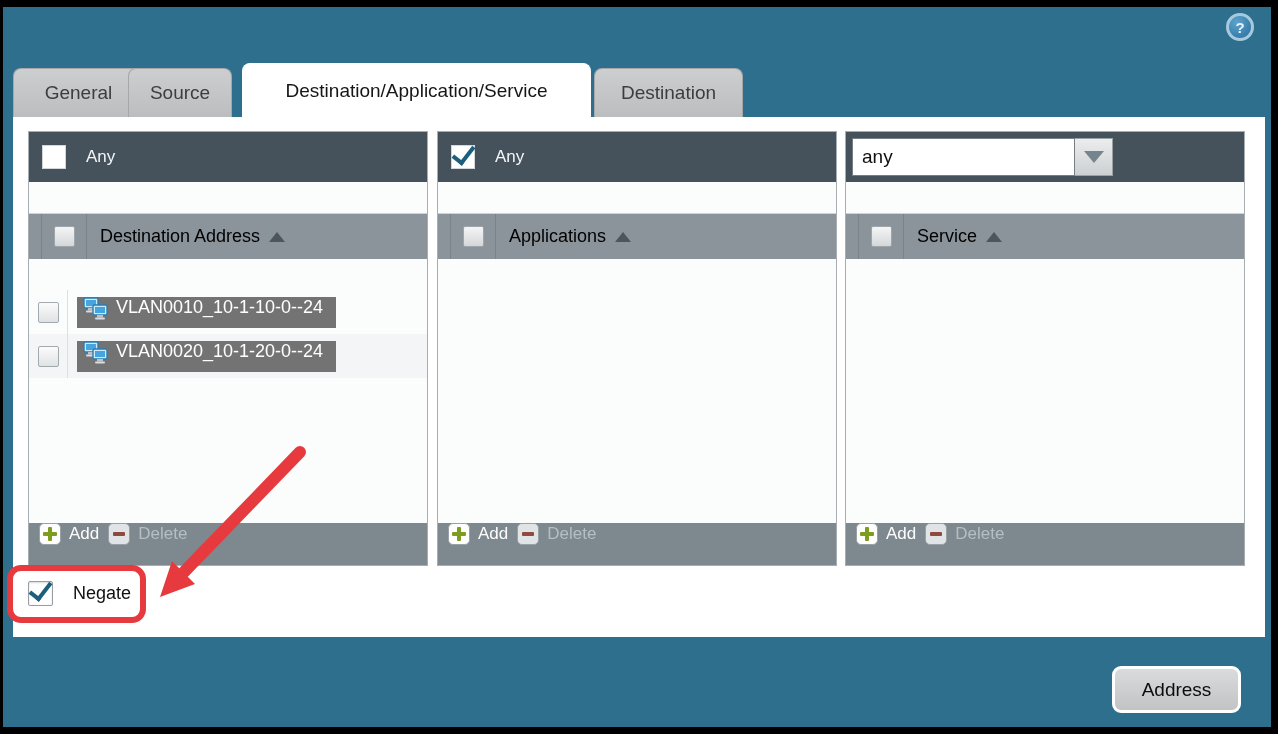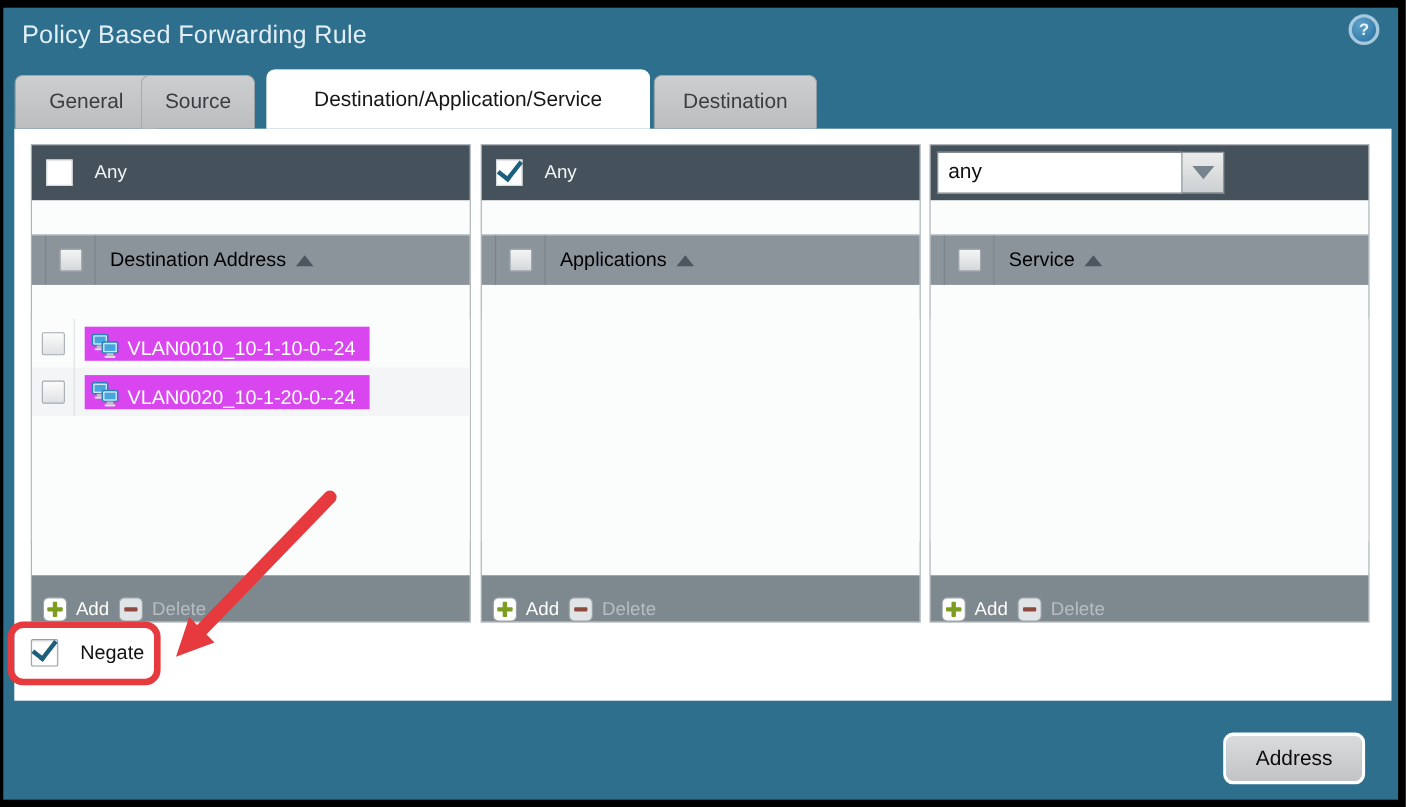--- a/index.html
+++ b/index.html
@@ -88,27 +88,27 @@
   }
   .list { flex: 1 1 auto; background: #fbfcfc; position: relative; overflow: hidden; }
   .row { height: 44px; display: flex; align-items: center; }
   .row:nth-child(even) { background: #f3f5f6; }
   .row-cbcell {
     width: 39px; height: 100%; display: flex; align-items: center; justify-content: center;
     border-right: 1px solid #dde0e2; flex: 0 0 auto;
   }
   .chip {
     margin-left: 9px; height: 31px;
-    display: inline-flex; align-items: flex-end; gap: 7px;
-    background: #d946ef; color: #fff; font-size: 18px;
+    display: inline-flex; align-items: flex-start; gap: 7px;
+    background: #737373; color: #fff; font-size: 18px;
     padding: 0 13px 0 5px; cursor: pointer; white-space: nowrap;
   }
   .ftr-bar {
     height: 42px; background: #7e888f; flex: 0 0 auto;
-    display: flex; align-items: flex-end; gap: 9px; padding-left: 10px;
+    display: flex; align-items: flex-start; gap: 9px; padding-left: 10px;
   }
   .ftr-btn { display: flex; align-items: center; gap: 8px; cursor: pointer; }
   .ftr-btn .lbl { font-size: 17px; color: #fdfdfd; }
   .ftr-btn.disabled .lbl { color: #b6bec4; }
   .icon-sq {
     width: 22px; height: 22px; border-radius: 5px; position: relative;
     border: 1px solid #99a1a7;
   }
   .icon-add-sq { background: #fdfefd; }
   .icon-add-sq::before, .icon-add-sq::after {
@@ -175,21 +175,20 @@
     cursor: pointer; font-family: "Liberation Sans", sans-serif;
   }
   .btn-ok     { background: linear-gradient(#86b3c6,#679eb6); }
   .btn-cancel { background: linear-gradient(#dadbdc,#c2c3c4); }
 </style>
 </head>
 <body>
 
 <div class="dialog">
 
-  <div class="title">Policy Based Forwarding Rule</div>
   <div class="help">?</div>
 
   <div class="tab tab-general">General</div>
   <div class="tab tab-source">Source</div>
   <div class="tab tab-dest active">Destination/Application/Service</div>
   <div class="tab tab-forwarding">Destination</div>
 
   <div class="panel">
 
     <div class="col col-dest">

